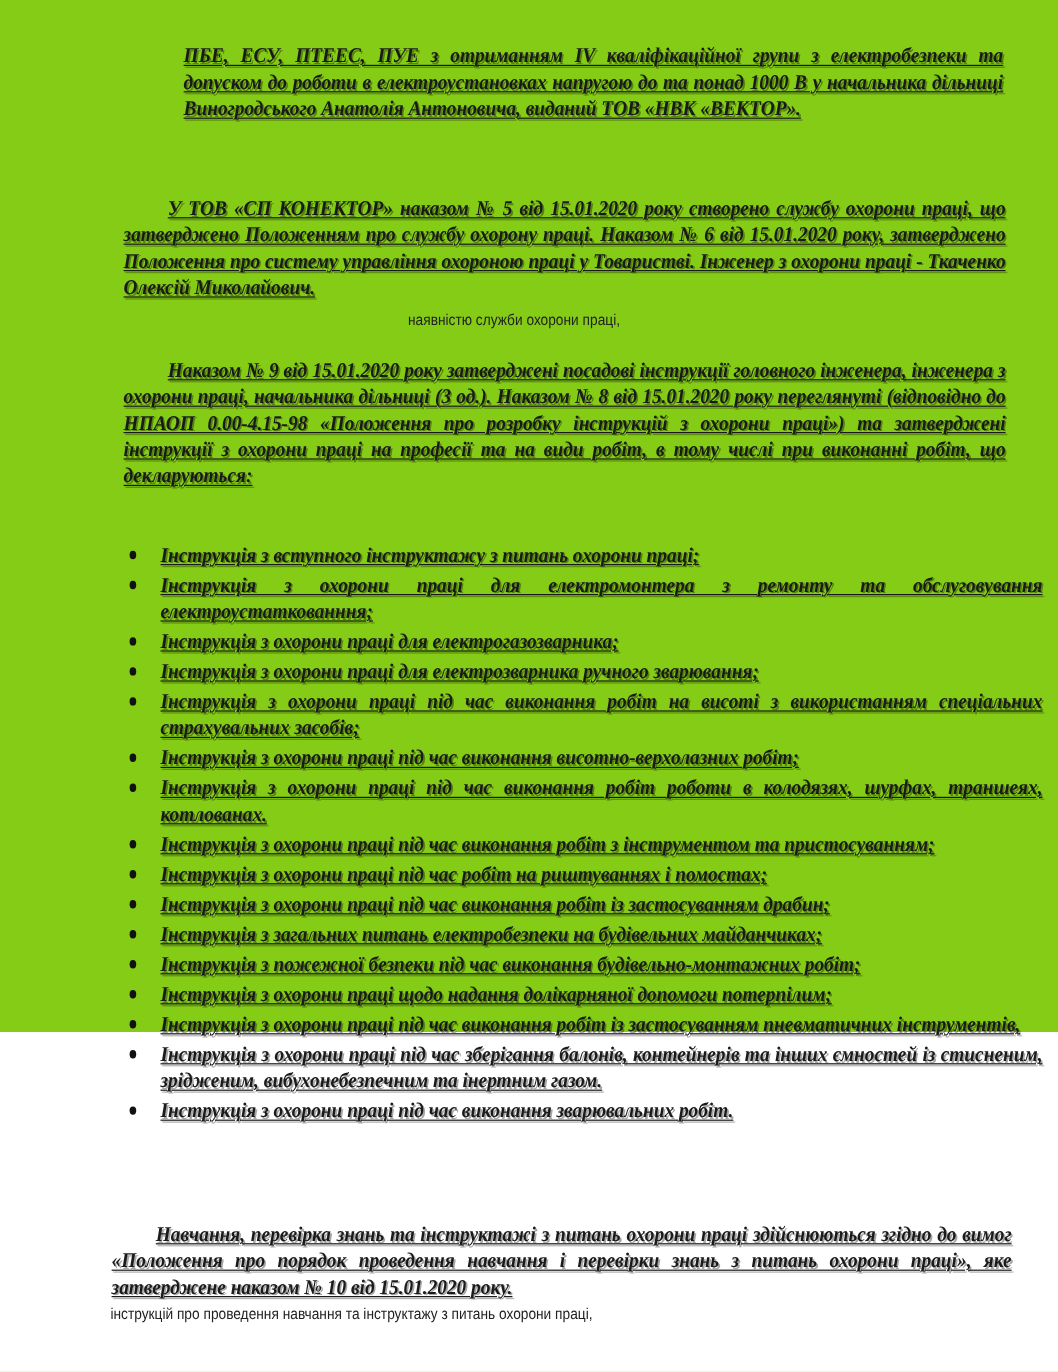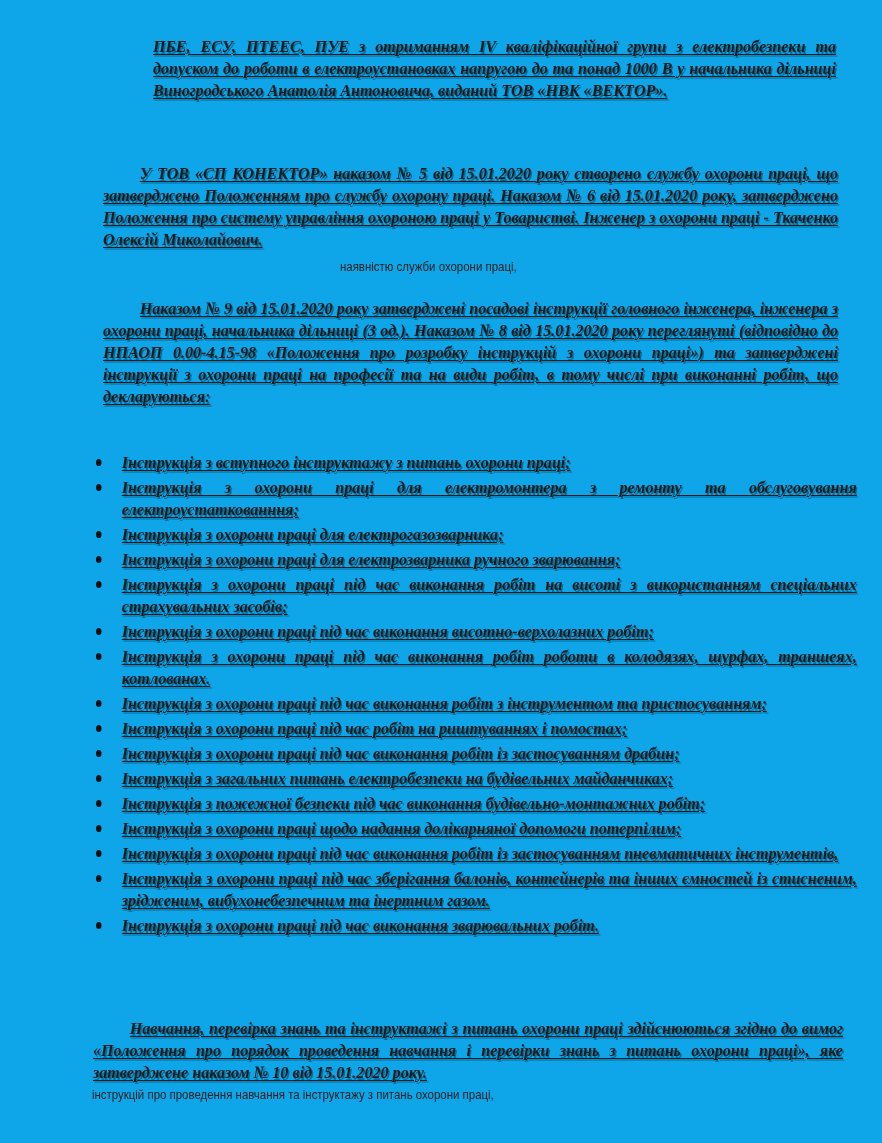--- a/index.html
+++ b/index.html
@@ -1,17 +1,17 @@
 <!DOCTYPE html>
 <html><head>
 <meta charset="utf-8">
 <style>
   html, body { margin: 0; padding: 0; background: #ffffff; }
   body { width: 882px; height: 1143px; overflow: hidden; position: relative; }
-  .page { position: absolute; left: 0; top: 0; width: 882px; height: 1143px; background: #0ea5e9; }
+  .page { position: absolute; left: 0; top: 0; width: 882px; height: 860px; background: #84cc16; }
   .txt {
     font-family: "Liberation Serif", "DejaVu Serif", serif;
     font-style: italic; font-weight: bold;
     color: #1a1a1a;
     font-size: 17.5px;
     line-height: 22px;
     text-decoration: underline;
     text-decoration-thickness: 1px;
     text-underline-offset: 2px;
     text-shadow: 1.5px 1.5px 0.5px rgba(0,0,0,0.35);
@@ -24,21 +24,21 @@
     position: absolute;
     font-family: "Liberation Sans", "DejaVu Sans", sans-serif;
     font-size: 13px; color: #222;
     transform: scaleX(0.88); transform-origin: left top;
   }
   .p1 { left: 153px; top: 35px; width: 683px; }
   .p2 { left: 103px; top: 162px; width: 735px; }
   .p2 .indent, .p3 .indent, .p4 .indent { display: inline-block; width: 40px; }
   .note1 { left: 340px; top: 259px; }
   .p3 { left: 103px; top: 297px; width: 735px; }
-  .list { position: absolute; left: 96px; top: 451px; width: 735px; margin: 0; padding: 0; list-style: none; }
+  .list { position: absolute; left: 108px; top: 451px; width: 735px; margin: 0; padding: 0; list-style: none; }
   .list li { position: relative; padding-left: 28px; margin-bottom: 3px; }
   .bullet {
     position: absolute; left: 0; top: 8px; width: 6px; height: 7px; border-radius: 50%;
     background: #111;
   }
   .p4 { left: 93px; top: 1017px; width: 750px; }
   .note2 { left: 92px; top: 1087px; }
 </style>
 </head>
 <body>

